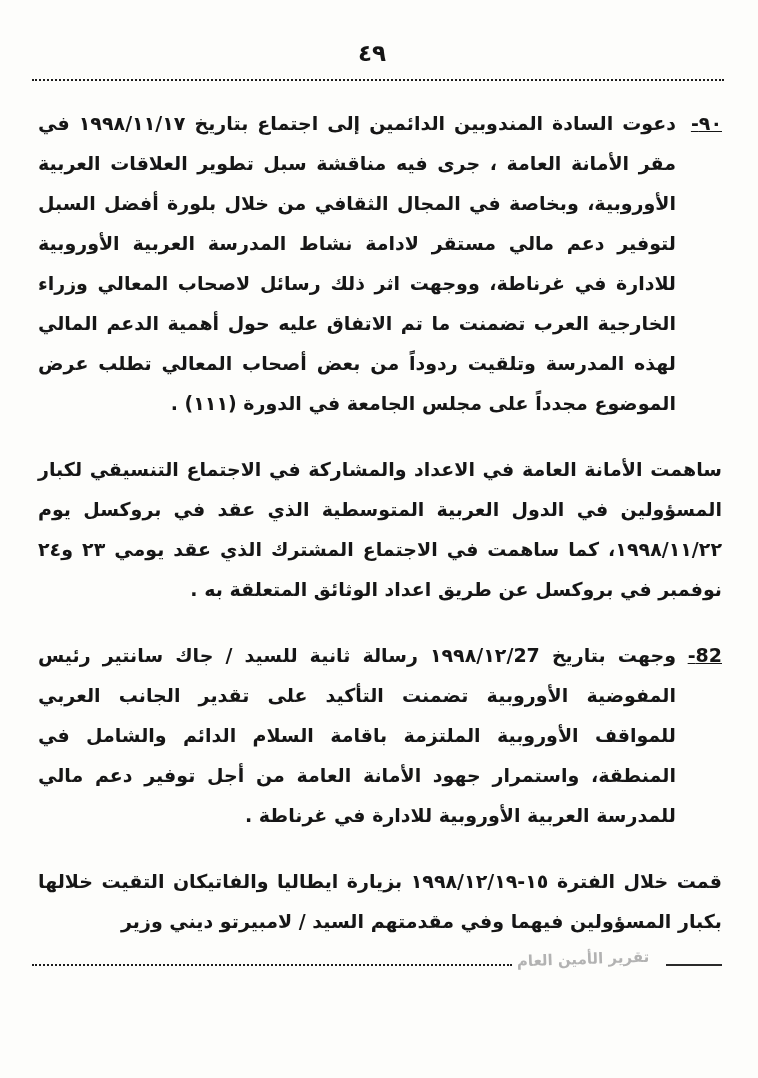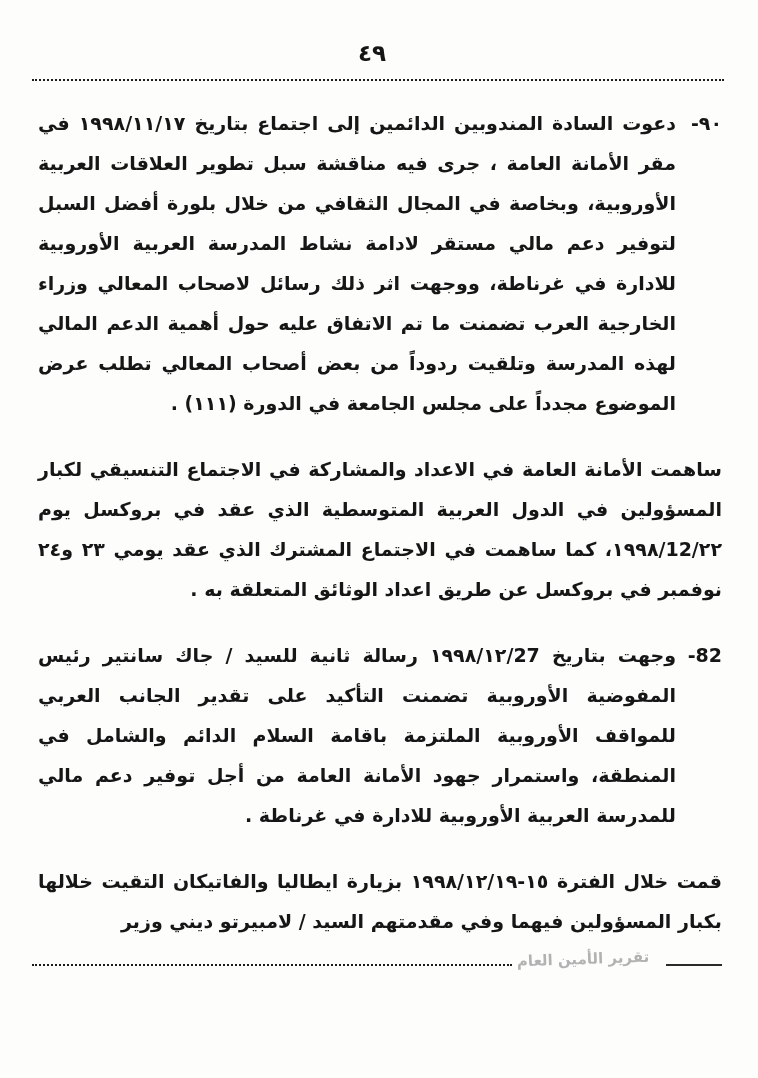--- a/index.html
+++ b/index.html
@@ -43,20 +43,21 @@
     flex-direction: row; 
     margin-bottom: 26px;
     font-size: 19px;
     font-weight: bold;
     line-height: 40px;
     color: #161616;
   }
   .para-marker {
     flex: 0 0 46px;
     white-space: nowrap;
+    text-decoration: underline;
   }
   .para-text {
     flex: 1 1 auto;
     text-align: justify;
     text-align-last: right;
   }
   .footer {
     position: absolute;
     top: 948px;
     right: 34px;
@@ -102,21 +103,21 @@
   <div class="top-rule"></div>
 
   <div class="content">
 
     <div class="para">
       <div class="para-marker">٩٠-</div>
       <div class="para-text">دعوت السادة المندوبين الدائمين إلى اجتماع بتاريخ ١٩٩٨/١١/١٧ في مقر الأمانة العامة ، جرى فيه مناقشة سبل تطوير العلاقات العربية الأوروبية، وبخاصة في المجال الثقافي من خلال بلورة أفضل السبل لتوفير دعم مالي مستقر لادامة نشاط المدرسة العربية الأوروبية للادارة في غرناطة، ووجهت اثر ذلك رسائل لاصحاب المعالي وزراء الخارجية العرب تضمنت ما تم الاتفاق عليه حول أهمية الدعم المالي لهذه المدرسة وتلقيت ردوداً من بعض أصحاب المعالي تطلب عرض الموضوع مجدداً على مجلس الجامعة في الدورة (١١١) .</div>
     </div>
 
     <div class="para">
-      <div class="para-text">ساهمت الأمانة العامة في الاعداد والمشاركة في الاجتماع التنسيقي لكبار المسؤولين في الدول العربية المتوسطية الذي عقد في بروكسل يوم ١٩٩٨/12/٢٢، كما ساهمت في الاجتماع المشترك الذي عقد يومي ٢٣ و٢٤ نوفمبر في بروكسل عن طريق اعداد الوثائق المتعلقة به .</div>
+      <div class="para-text">ساهمت الأمانة العامة في الاعداد والمشاركة في الاجتماع التنسيقي لكبار المسؤولين في الدول العربية المتوسطية الذي عقد في بروكسل يوم ١٩٩٨/١١/٢٢، كما ساهمت في الاجتماع المشترك الذي عقد يومي ٢٣ و٢٤ نوفمبر في بروكسل عن طريق اعداد الوثائق المتعلقة به .</div>
     </div>
 
     <div class="para">
       <div class="para-marker">82-</div>
       <div class="para-text">وجهت بتاريخ ١٩٩٨/١٢/27 رسالة ثانية للسيد / جاك سانتير رئيس المفوضية الأوروبية تضمنت التأكيد على تقدير الجانب العربي للمواقف الأوروبية الملتزمة باقامة السلام الدائم والشامل في المنطقة، واستمرار جهود الأمانة العامة من أجل توفير دعم مالي للمدرسة العربية الأوروبية للادارة في غرناطة .</div>
     </div>
 
     <div class="para">
       <div class="para-text">قمت خلال الفترة ١٥-١٩٩٨/١٢/١٩ بزيارة ايطاليا والفاتيكان التقيت خلالها بكبار المسؤولين فيهما وفي مقدمتهم السيد / لامبيرتو ديني وزير</div>
     </div>

